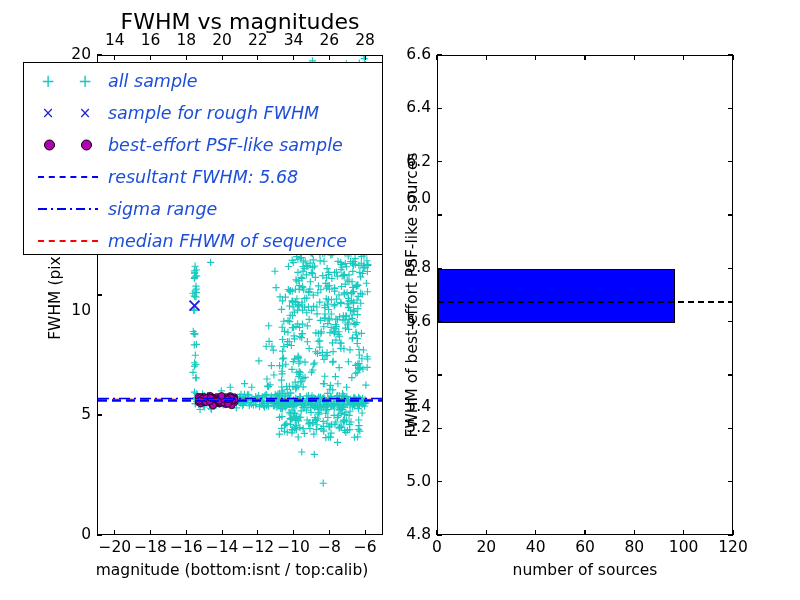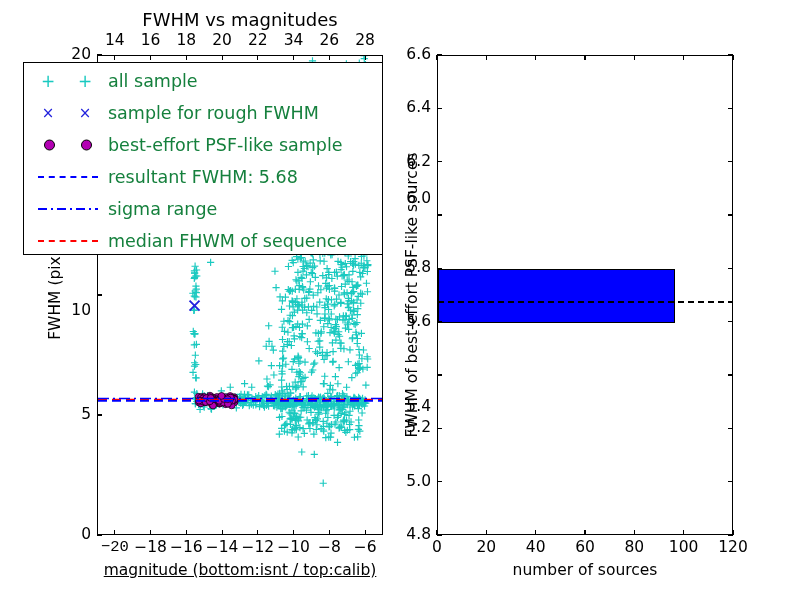--- a/index.html
+++ b/index.html
@@ -14,33 +14,33 @@
   .tick{position:absolute;background:#000;}
   .tick.v{width:1.2px;height:5px;}
   .tick.h{width:5px;height:1.2px;}
 
   
   .tlab{position:absolute;font-size:15.5px;line-height:1;white-space:nowrap;color:#000;}
   .tlab.cx{transform:translateX(-50%);}
   .tlab.ry{transform:translateY(-50%);text-align:right;}
 
   
-  .title{position:absolute;font-size:18px;white-space:nowrap;transform:translateX(-50%);}
+  .title{position:absolute;font-size:22px;white-space:nowrap;transform:translateX(-50%);}
   .xname{position:absolute;font-size:15.5px;white-space:nowrap;transform:translateX(-50%);}
   .yname{position:absolute;font-size:15.5px;white-space:nowrap;
          transform-origin:0 0;transform:rotate(-90deg) translateX(-50%);}
 
   
   .layer{position:absolute;left:0;top:0;width:100%;height:100%;overflow:hidden;pointer-events:none;}
 
   
   .legend{position:absolute;background:#fff;border:1.2px solid #000;box-sizing:border-box;z-index:30;}
   .legrow{display:flex;align-items:center;height:32px;}
   .legkey{width:78px;position:relative;height:32px;flex:0 0 78px;}
-  .legtxt{font-size:17.5px;white-space:nowrap;color:#15803d;}
+  .legtxt{font-size:17.5px;white-space:nowrap;color:#1d4ed8;font-style:italic;}
   .kmark{position:absolute;top:50%;transform:translate(-50%,-50%);font-size:17px;line-height:1;}
   .kline{position:absolute;top:50%;left:8px;width:60px;height:0;transform:translateY(-50%);}
 
   
   .hbar{position:absolute;background:#0000ff;border:1.2px solid #000;box-sizing:border-box;}
   .hdash{position:absolute;height:0;border-top:2px dashed #000;}
 </style>
 </head>
 <body>
 
@@ -1480,21 +1480,21 @@
           <circle cx="132.6664921022301" cy="341.56817767691246" r="3.4" fill="#b300b3" stroke="#000" stroke-width="0.7"></circle>
           <circle cx="129.67316057312627" cy="343.21858050971224" r="3.4" fill="#b300b3" stroke="#000" stroke-width="0.7"></circle>
           <path d="M0,343.68H286" stroke="#ff0000" stroke-width="1.7" stroke-dasharray="9,5"></path>
           <path d="M0,344.88H286" stroke="#0000ff" stroke-width="1.7" stroke-dasharray="9,5"></path>
           <path d="M0,342.38H286" stroke="#0000ff" stroke-width="1.5" stroke-dasharray="11,4,2,4"></path>
         </svg>
       </div>
   </div>
   <div class="layer" id="ax1-ticks" style="pointer-events:none;">
       <div class="tick v" style="left:114.275px;top:530px;"></div>
-      <div class="tlab cx" style="left:114.875px;top:540px;font-family:Liberation Mono, monospace;">−20</div>
+      <div class="tlab cx" style="left:114.875px;top:540px;">−20</div>
       <div class="tick v" style="left:150.025px;top:530px;"></div>
       <div class="tlab cx" style="left:150.625px;top:540px;">−18</div>
       <div class="tick v" style="left:185.775px;top:530px;"></div>
       <div class="tlab cx" style="left:186.375px;top:540px;">−16</div>
       <div class="tick v" style="left:221.525px;top:530px;"></div>
       <div class="tlab cx" style="left:222.125px;top:540px;">−14</div>
       <div class="tick v" style="left:257.275px;top:530px;"></div>
       <div class="tlab cx" style="left:257.875px;top:540px;">−12</div>
       <div class="tick v" style="left:293.025px;top:530px;"></div>
       <div class="tlab cx" style="left:293.625px;top:540px;">−10</div>
@@ -1522,21 +1522,21 @@
       <div class="tlab ry" style="left:63px;top:535px;width:28px;">0</div>
       <div class="tick h" style="left:97px;top:414.4px;"></div>
       <div class="tlab ry" style="left:63px;top:415px;width:28px;">5</div>
       <div class="tick h" style="left:97px;top:294.4px;"></div>
       <div class="tlab ry" style="left:63px;top:295px;width:28px;margin-top:16px;">10</div>
       <div class="tick h" style="left:97px;top:54.4px;"></div>
       <div class="tlab ry" style="left:63px;top:55px;width:28px;">20</div>
     </div>
 
   <div class="title" style="left:240px;top:9px;">FWHM vs magnitudes</div>
-  <div class="xname" style="left:240px;top:561px;text-decoration:underline;">magnitude (bottom:isnt / top:calib)</div>
+  <div class="xname" style="left:232px;top:561px;">magnitude (bottom:isnt / top:calib)</div>
   <div class="yname" style="left:46px;top:295px;">FWHM (pix)</div>
 
   <div class="axes" id="ax2" style="left:437px;top:55px;width:296px;height:480px;">
     <div class="layer" id="ax2-data">
         <div class="hbar" style="left:0px;top:213.33333333333331px;width:236.79999999999995px;height:53.33333333333343px;"></div>
         <div class="hdash" style="left:0px;top:245.33333333333337px;width:296px;"></div>
       </div>
   </div>
   <div class="layer" id="ax2-ticks" style="pointer-events:none;">
       <div class="tick v" style="left:436.4px;top:530px;"></div>

